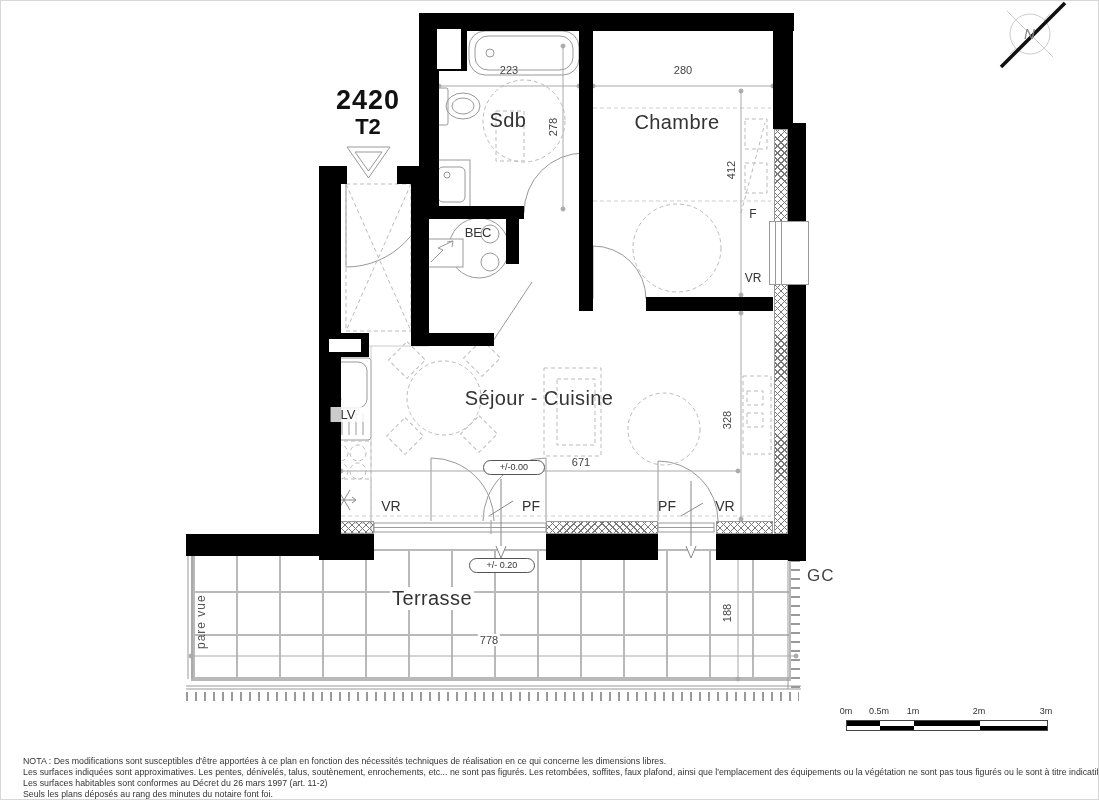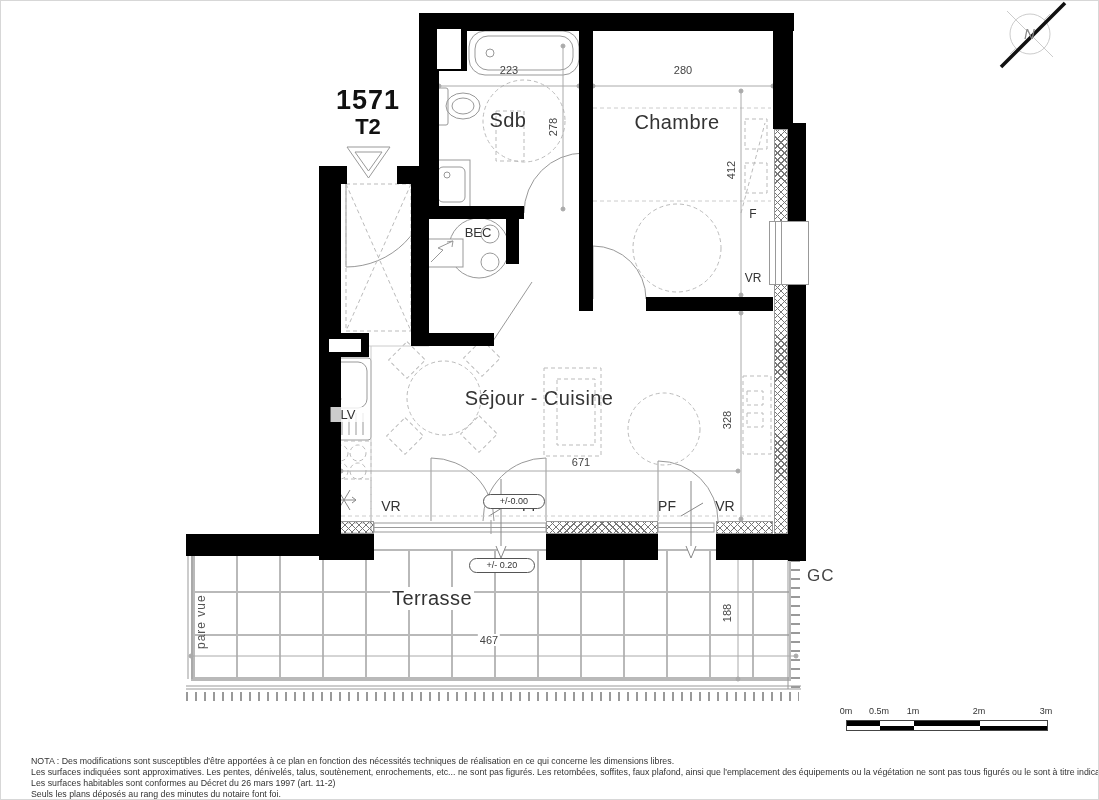--- a/index.html
+++ b/index.html
@@ -27,21 +27,21 @@
   .lb{position:absolute;z-index:5;white-space:nowrap;color:#333;}
   .ctr{transform:translateX(-50%);}
   .rot{transform:translateX(-50%) rotate(-90deg);}
   .dim{font-size:11px;color:#444;}
   .room{font-size:20px;letter-spacing:.4px;}
   .opn{font-size:14px;}
   .ttl{font-size:27px;font-weight:bold;color:#111;letter-spacing:1px;}
   .ttl2{font-size:22px;font-weight:bold;color:#111;}
   .oval{position:absolute;z-index:5;border:1px solid #555;border-radius:8px;background:#fff;
         font-size:9px;color:#333;text-align:center;line-height:13px;height:13px;}
-  .note{position:absolute;left:22px;font-size:8.8px;color:#333;white-space:nowrap;z-index:5;margin-left:8px;}
+  .note{position:absolute;left:22px;font-size:8.8px;color:#333;white-space:nowrap;z-index:5;}
   .parevue{writing-mode:vertical-rl;transform:rotate(180deg);font-size:12px;color:#555;letter-spacing:1px;}
   .sblab{position:absolute;top:705px;font-size:9px;color:#333;z-index:5;transform:translateX(-50%);}
   .sbbar{position:absolute;left:845px;top:719px;width:200px;height:9px;border:1px solid #444;z-index:5;background:#fff;}
   .sbseg{position:absolute;background:#000;}
 </style>
 </head>
 <body>
 
 <div class="page">
 
@@ -240,21 +240,21 @@
   <div class="wl" style="left:545px;top:533px;width:112px;height:26px"></div>
   <div class="wl" style="left:715px;top:533px;width:90px;height:26px"></div>
   <div class="wl" style="left:185px;top:533px;width:145px;height:22px"></div>
   <div class="wl" style="left:318px;top:332px;width:50px;height:24px"></div>
   <div class="niche" style="left:328px;top:338px;width:32px;height:13px"></div>
 
   <div class="win">
       <div class="gl"></div>
     </div>
 
-  <div class="lb ttl ctr" style="left:367px;top:84px">1571</div>
+  <div class="lb ttl ctr" style="left:367px;top:84px">2420</div>
   <div class="lb ttl2 ctr" style="left:367px;top:113px">T2</div>
 
   <div class="lb room ctr" style="left:507px;top:108px">Sdb</div>
   <div class="lb room ctr" style="left:676px;top:110px">Chambre</div>
   <div class="lb room ctr" style="left:538px;top:386px">Séjour - Cuisine</div>
   <div class="lb room ctr" style="left:431px;top:586px;background:#fff;padding:0 2px">Terrasse</div>
 
   <div class="lb ctr" style="left:477px;top:224px;font-size:13px">BEC</div>
   <div class="lb ctr" style="left:347px;top:406px;font-size:13px;background:rgba(255,255,255,.8);padding:0 10px">LV</div>
 
@@ -264,24 +264,24 @@
   <div class="lb opn ctr" style="left:724px;top:497px">VR</div>
   <div class="lb ctr" style="left:752px;top:206px;font-size:12px">F</div>
   <div class="lb ctr" style="left:752px;top:270px;font-size:12px">VR</div>
 
   <div class="lb dim ctr" style="left:508px;top:63px">223</div>
   <div class="lb dim ctr" style="left:682px;top:63px">280</div>
   <div class="lb dim rot" style="left:552px;top:120px">278</div>
   <div class="lb dim rot" style="left:730px;top:163px">412</div>
   <div class="lb dim rot" style="left:726px;top:413px">328</div>
   <div class="lb dim ctr" style="left:580px;top:455px">671</div>
-  <div class="lb dim ctr" style="left:488px;top:633px;background:#fff;padding:0 2px">467</div>
+  <div class="lb dim ctr" style="left:488px;top:633px;background:#fff;padding:0 2px">778</div>
   <div class="lb dim rot" style="left:726px;top:606px;background:#fff">188</div>
 
-  <div class="oval" style="left:482px;top:493px;width:60px">+/-0.00</div>
+  <div class="oval" style="left:482px;top:459px;width:60px">+/-0.00</div>
   <div class="oval" style="left:468px;top:557px;width:64px">+/- 0.20</div>
 
   <div class="lb" style="left:806px;top:565px;font-size:17px;color:#444;letter-spacing:1px">GC</div>
   <div class="lb parevue" style="left:193px;top:562px;height:86px">pare vue</div>
   <div class="lb" style="left:1023px;top:24px;font-size:15px;font-style:italic;color:#888">N</div>
 
   <div class="sblab" style="left:845px">0m</div>
   <div class="sblab" style="left:878px">0.5m</div>
   <div class="sblab" style="left:912px">1m</div>
   <div class="sblab" style="left:978px">2m</div>

